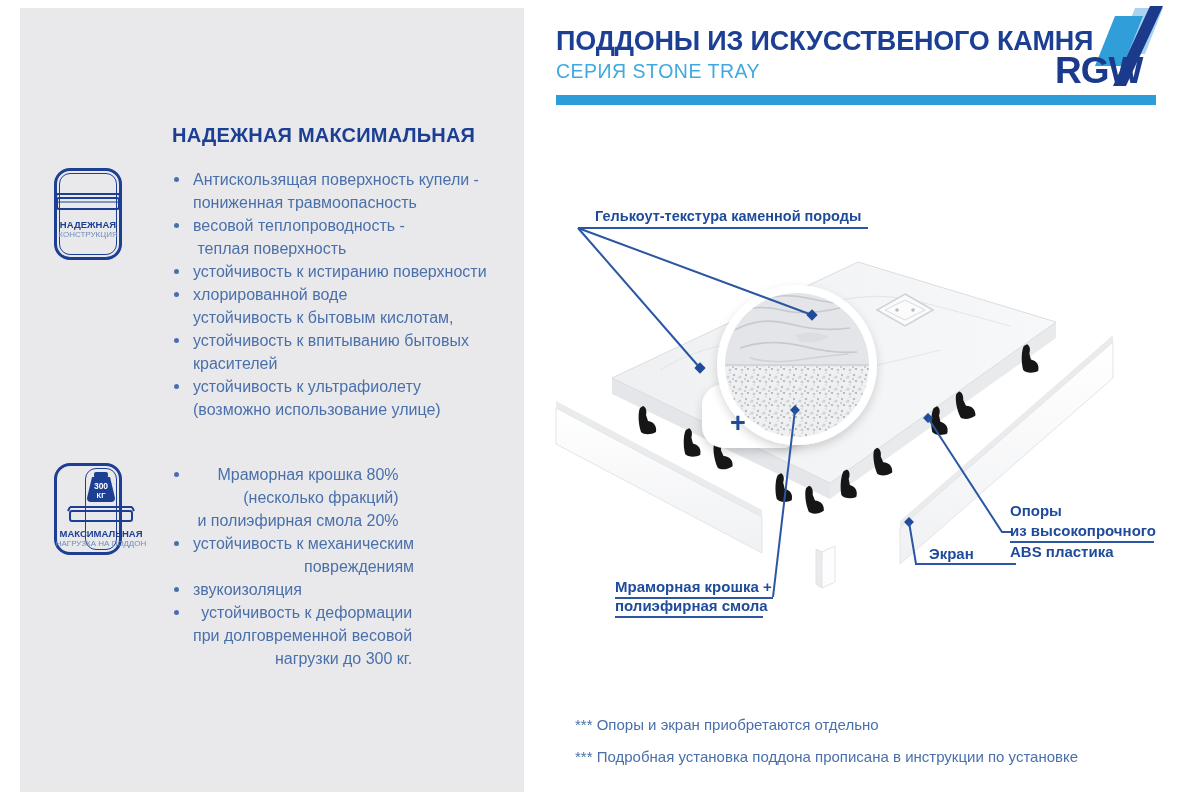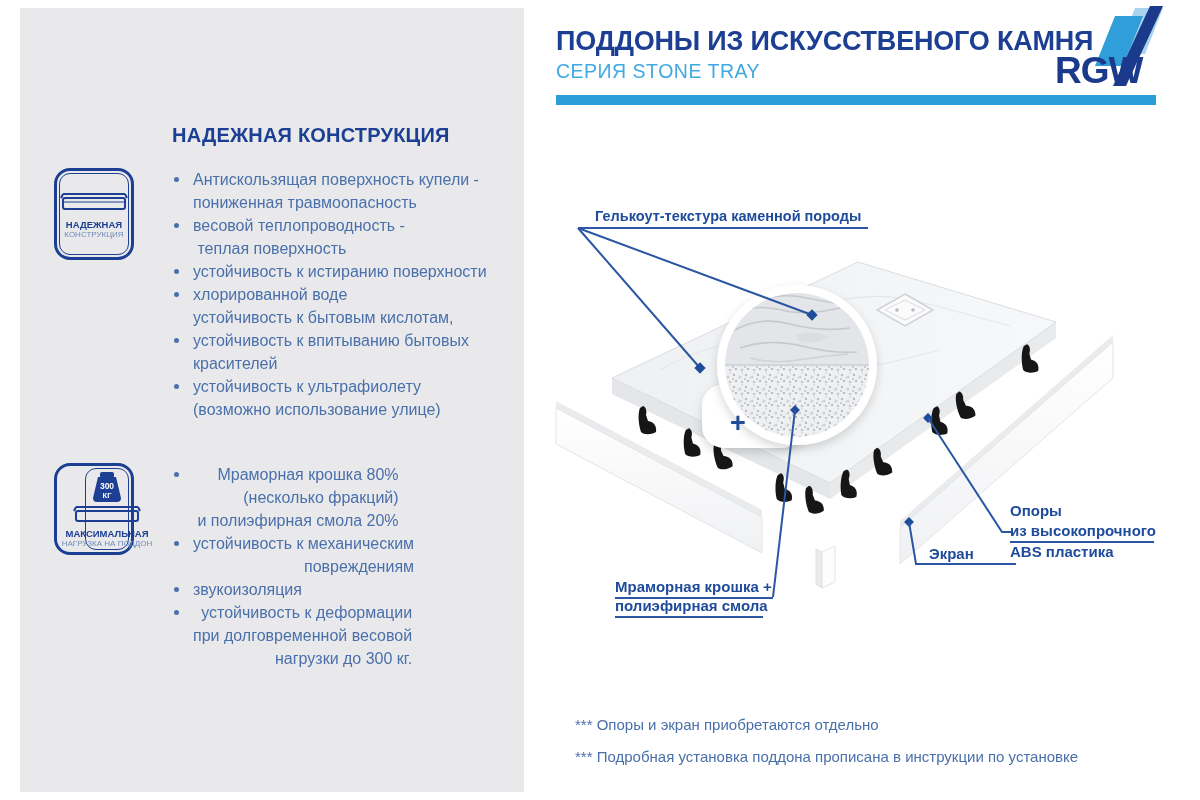--- a/index.html
+++ b/index.html
@@ -2,21 +2,21 @@
 <html><head>
 <meta charset="utf-8">
 <style>
   html,body{margin:0;padding:0;background:#fff;}
   .page{position:relative;width:1200px;height:800px;background:#fff;overflow:hidden;
         font-family:"Liberation Sans", sans-serif;}
   
   .card{position:absolute;left:20px;top:8px;width:504px;height:784px;background:#e9e9eb;}
   .card-title{position:absolute;left:152px;top:116px;font-size:20px;font-weight:bold;
               color:#1c3f94;letter-spacing:.2px;white-space:nowrap;}
-  .badge{position:absolute;width:80px;height:92px;border:3px solid #1c3f94;border-radius:16px;
+  .badge{position:absolute;width:68px;height:92px;border:3px solid #1c3f94;border-radius:16px;
          padding:2px;box-sizing:border-box;}
   .badge-in{width:100%;height:100%;border:1.5px solid #1c3f94;border-radius:11px;box-sizing:border-box;
             display:flex;flex-direction:column;align-items:center;justify-content:center;}
   .badge1{left:34px;top:160px;}
   .badge2{left:34px;top:455px;padding-left:28px;}
   .badge-bold{font-size:9.5px;font-weight:bold;color:#1c3f94;margin-top:4px;white-space:nowrap;}
   .badge-small{font-size:8px;color:#6e8cba;white-space:nowrap;}
   .bullets{position:absolute;left:150px;margin:0;padding:0;list-style:none;width:345px;}
   .bullets.l1{top:160px;}
   .bullets.l2{top:455px;text-align:right;}
@@ -35,21 +35,21 @@
   
   .footnote{position:absolute;left:575px;font-size:15px;color:#4a70ab;white-space:nowrap;}
   .fn1{top:716px;} .fn2{top:748px;}
 </style>
 </head>
 <body>
 
 <div class="page">
 
   <div class="card">
-    <div class="card-title">НАДЕЖНАЯ КОНСТРУКЦИЯ</div>
+    <div class="card-title">НАДЕЖНАЯ МАКСИМАЛЬНАЯ</div>
 
     <div class="badge badge1">
       <div class="badge-in">
         <svg width="72" height="26" viewBox="0 0 72 26">
           <path d="M5,5 H67" stroke="#1c3f94" stroke-width="2" fill="none"></path>
           <path d="M5,5 L3,9 M67,5 L69,9" stroke="#1c3f94" stroke-width="2" fill="none"></path>
           <rect x="5" y="9" width="62" height="11" rx="2" stroke="#1c3f94" stroke-width="2" fill="none"></rect>
           <path d="M6,13 H66" stroke="#1c3f94" stroke-width="1" fill="none"></path>
         </svg>
         <div class="badge-bold">НАДЕЖНАЯ</div>

